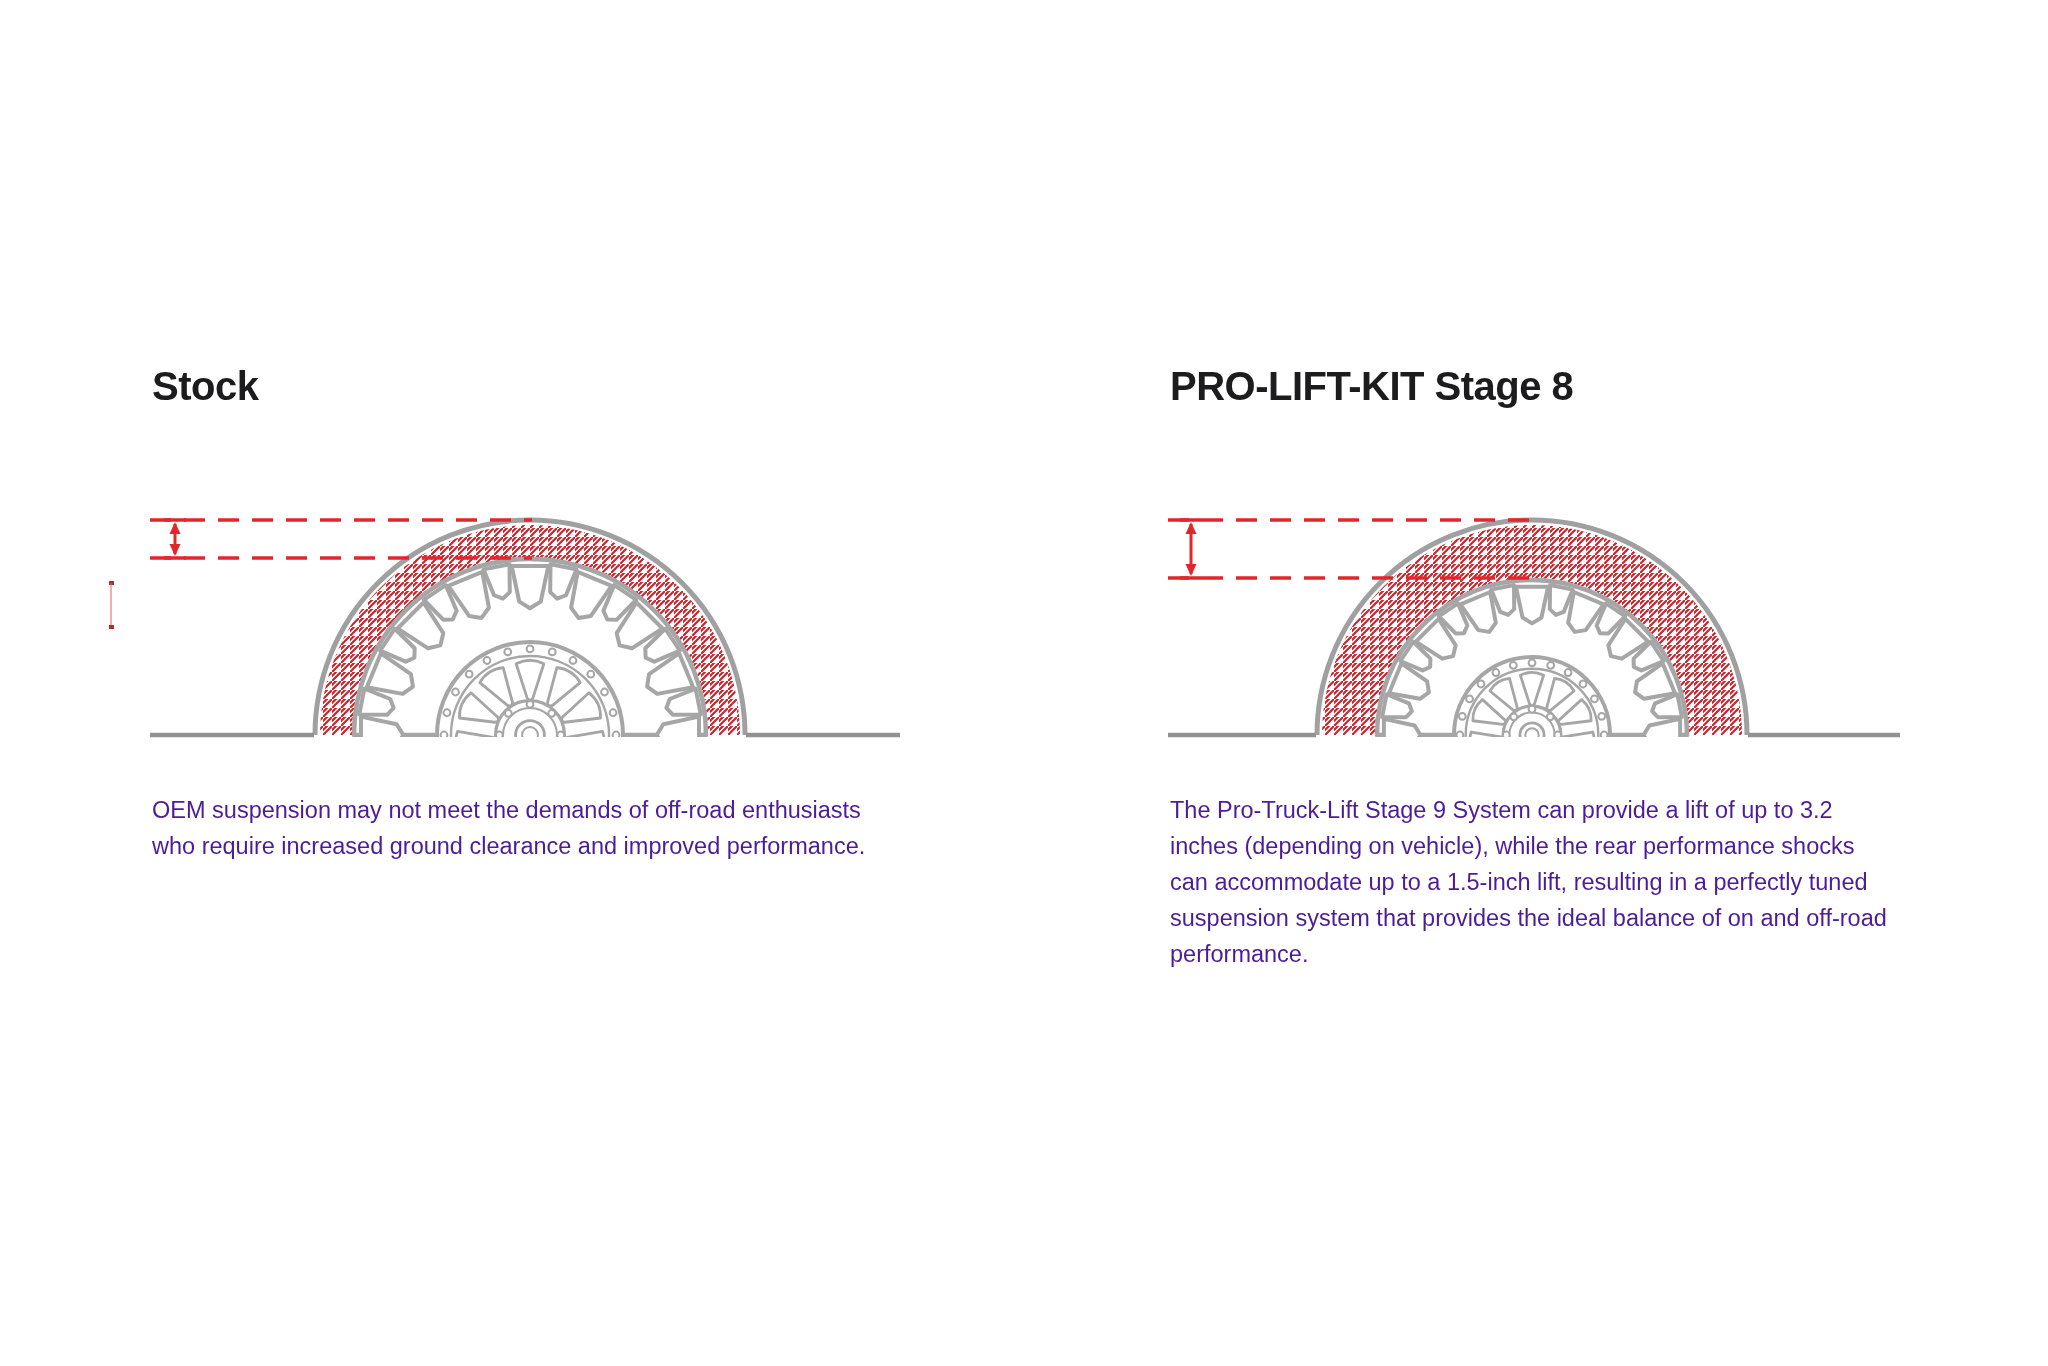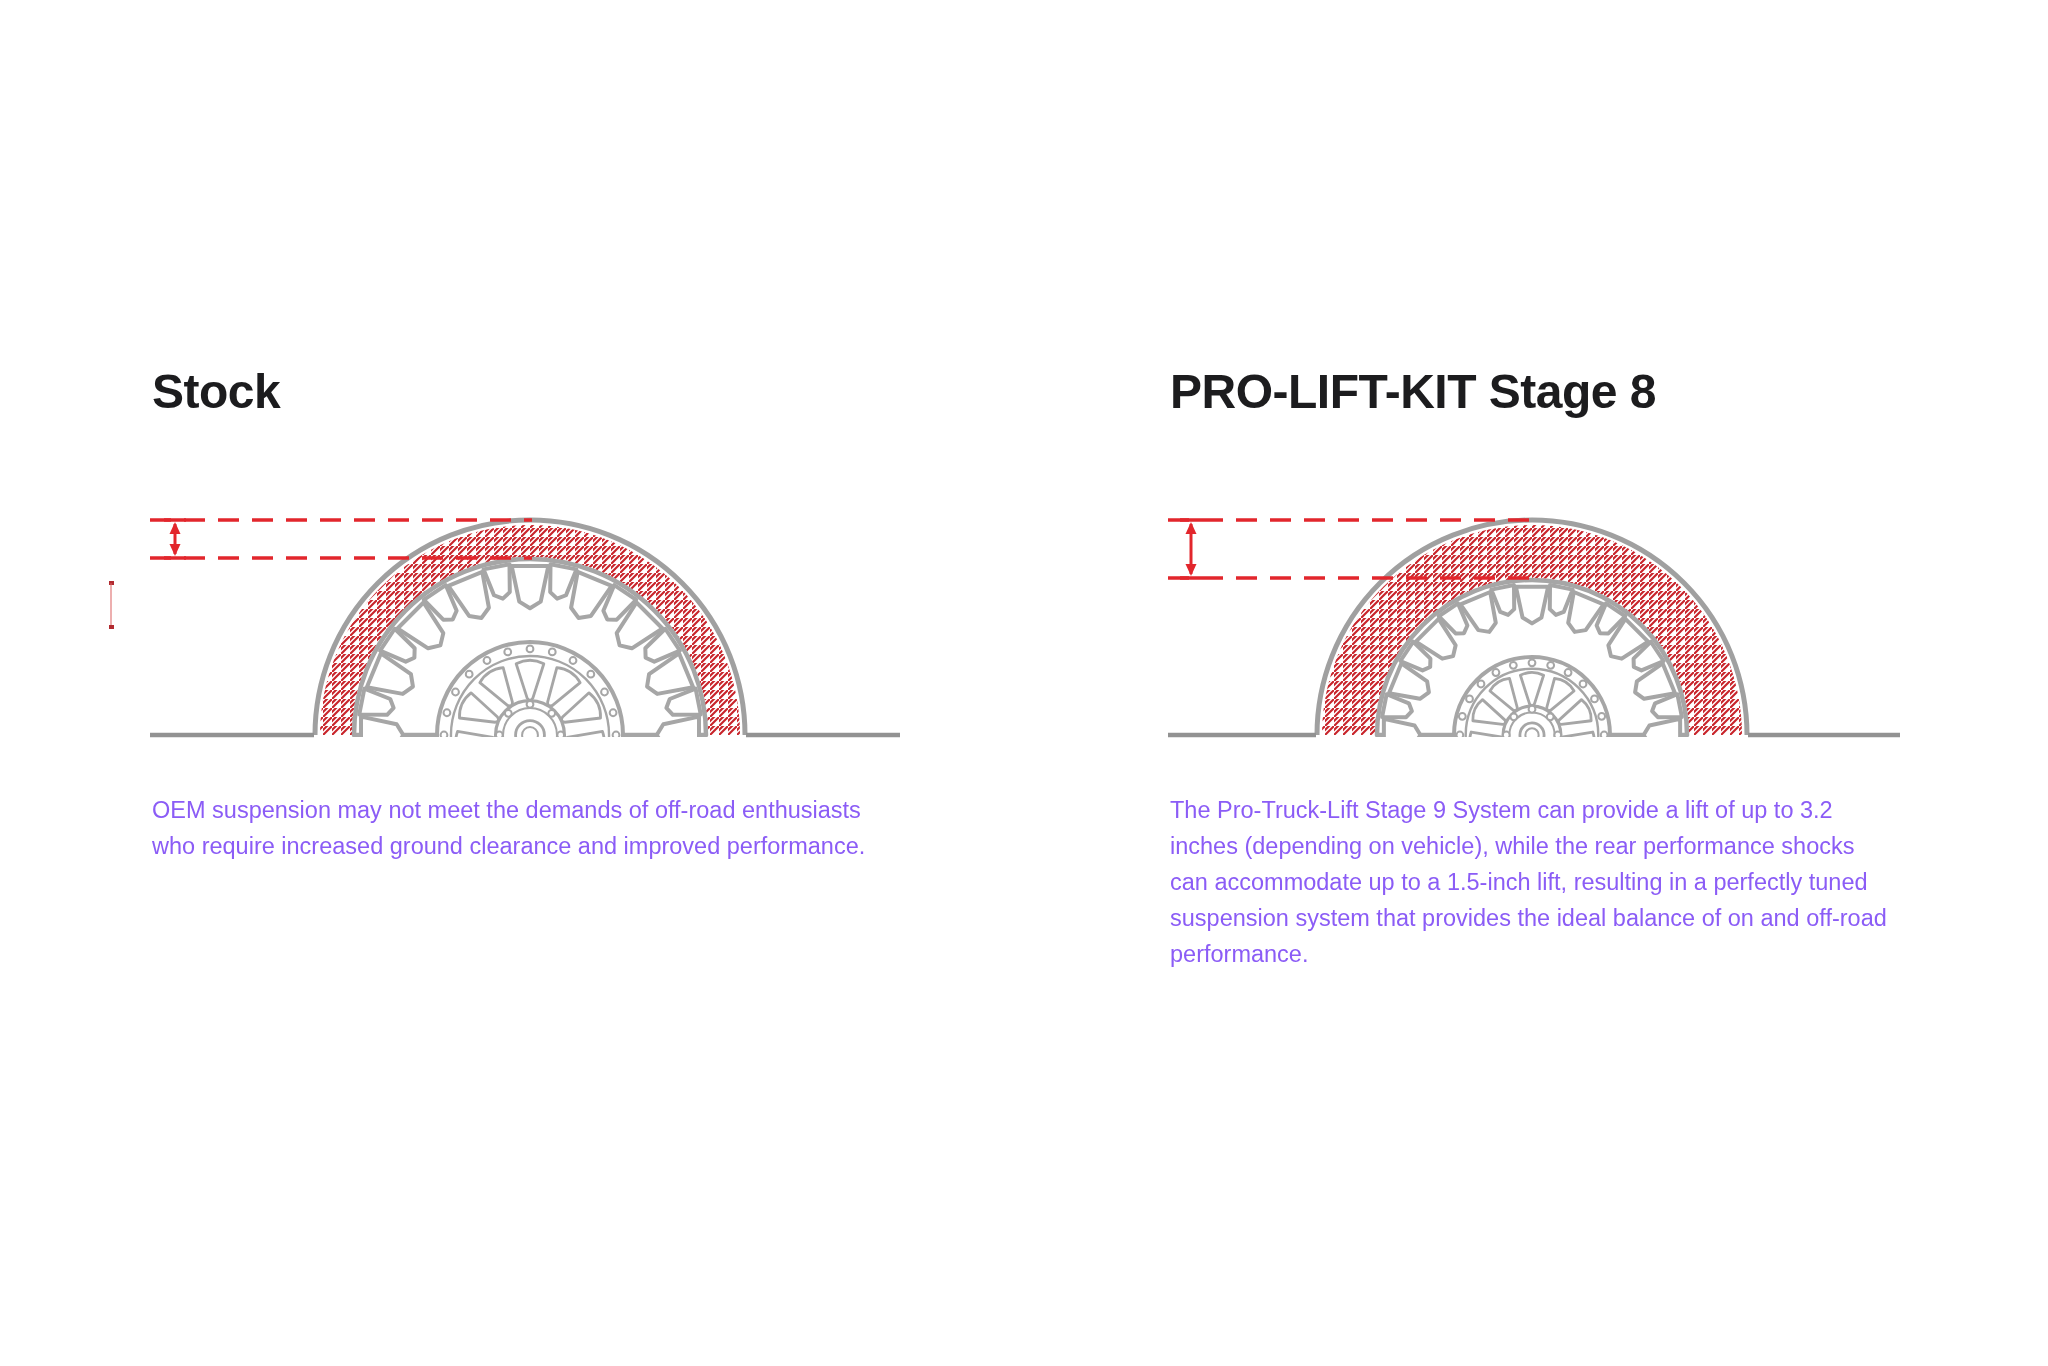--- a/index.html
+++ b/index.html
@@ -1,24 +1,24 @@
 <!DOCTYPE html>
 <html><head>
 <meta charset="utf-8">
 <style>
   html,body{margin:0;padding:0;background:#fff;}
   .canvas{position:relative;width:2048px;height:1366px;background:#ffffff;overflow:hidden;
           font-family:"Liberation Sans","DejaVu Sans",sans-serif;}
   .panel{position:absolute;top:0;width:800px;height:1366px;}
   .panel-left{left:140px;}
   .panel-right{left:1158px;}
-  .heading{position:absolute;top:364px;left:12px;font-size:48px;font-weight:bold;
+  .heading{position:absolute;top:364px;left:12px;font-size:40px;font-weight:bold;
            letter-spacing:-0.5px;color:#1c1c1e;white-space:nowrap;}
   .para{position:absolute;top:792px;left:12px;width:780px;font-size:23.5px;line-height:36px;
-        color:#8b5cf6;white-space:pre-line;}
+        color:#4c1d95;white-space:pre-line;}
   .diagram{position:absolute;top:500px;left:0;display:block;}
   
   .stray-tick{position:absolute;left:-31px;top:581px;width:5px;height:48px;}
   .stray-line{position:absolute;left:1px;top:2px;width:2px;height:44px;background:rgba(219,96,96,.5);}
   .stray-dot{position:absolute;left:0;width:5px;height:4px;background:#b22b30;}
   .stray-dot.top{top:0;} .stray-dot.bottom{bottom:0;}
 </style>
 </head>
 <body>
 

